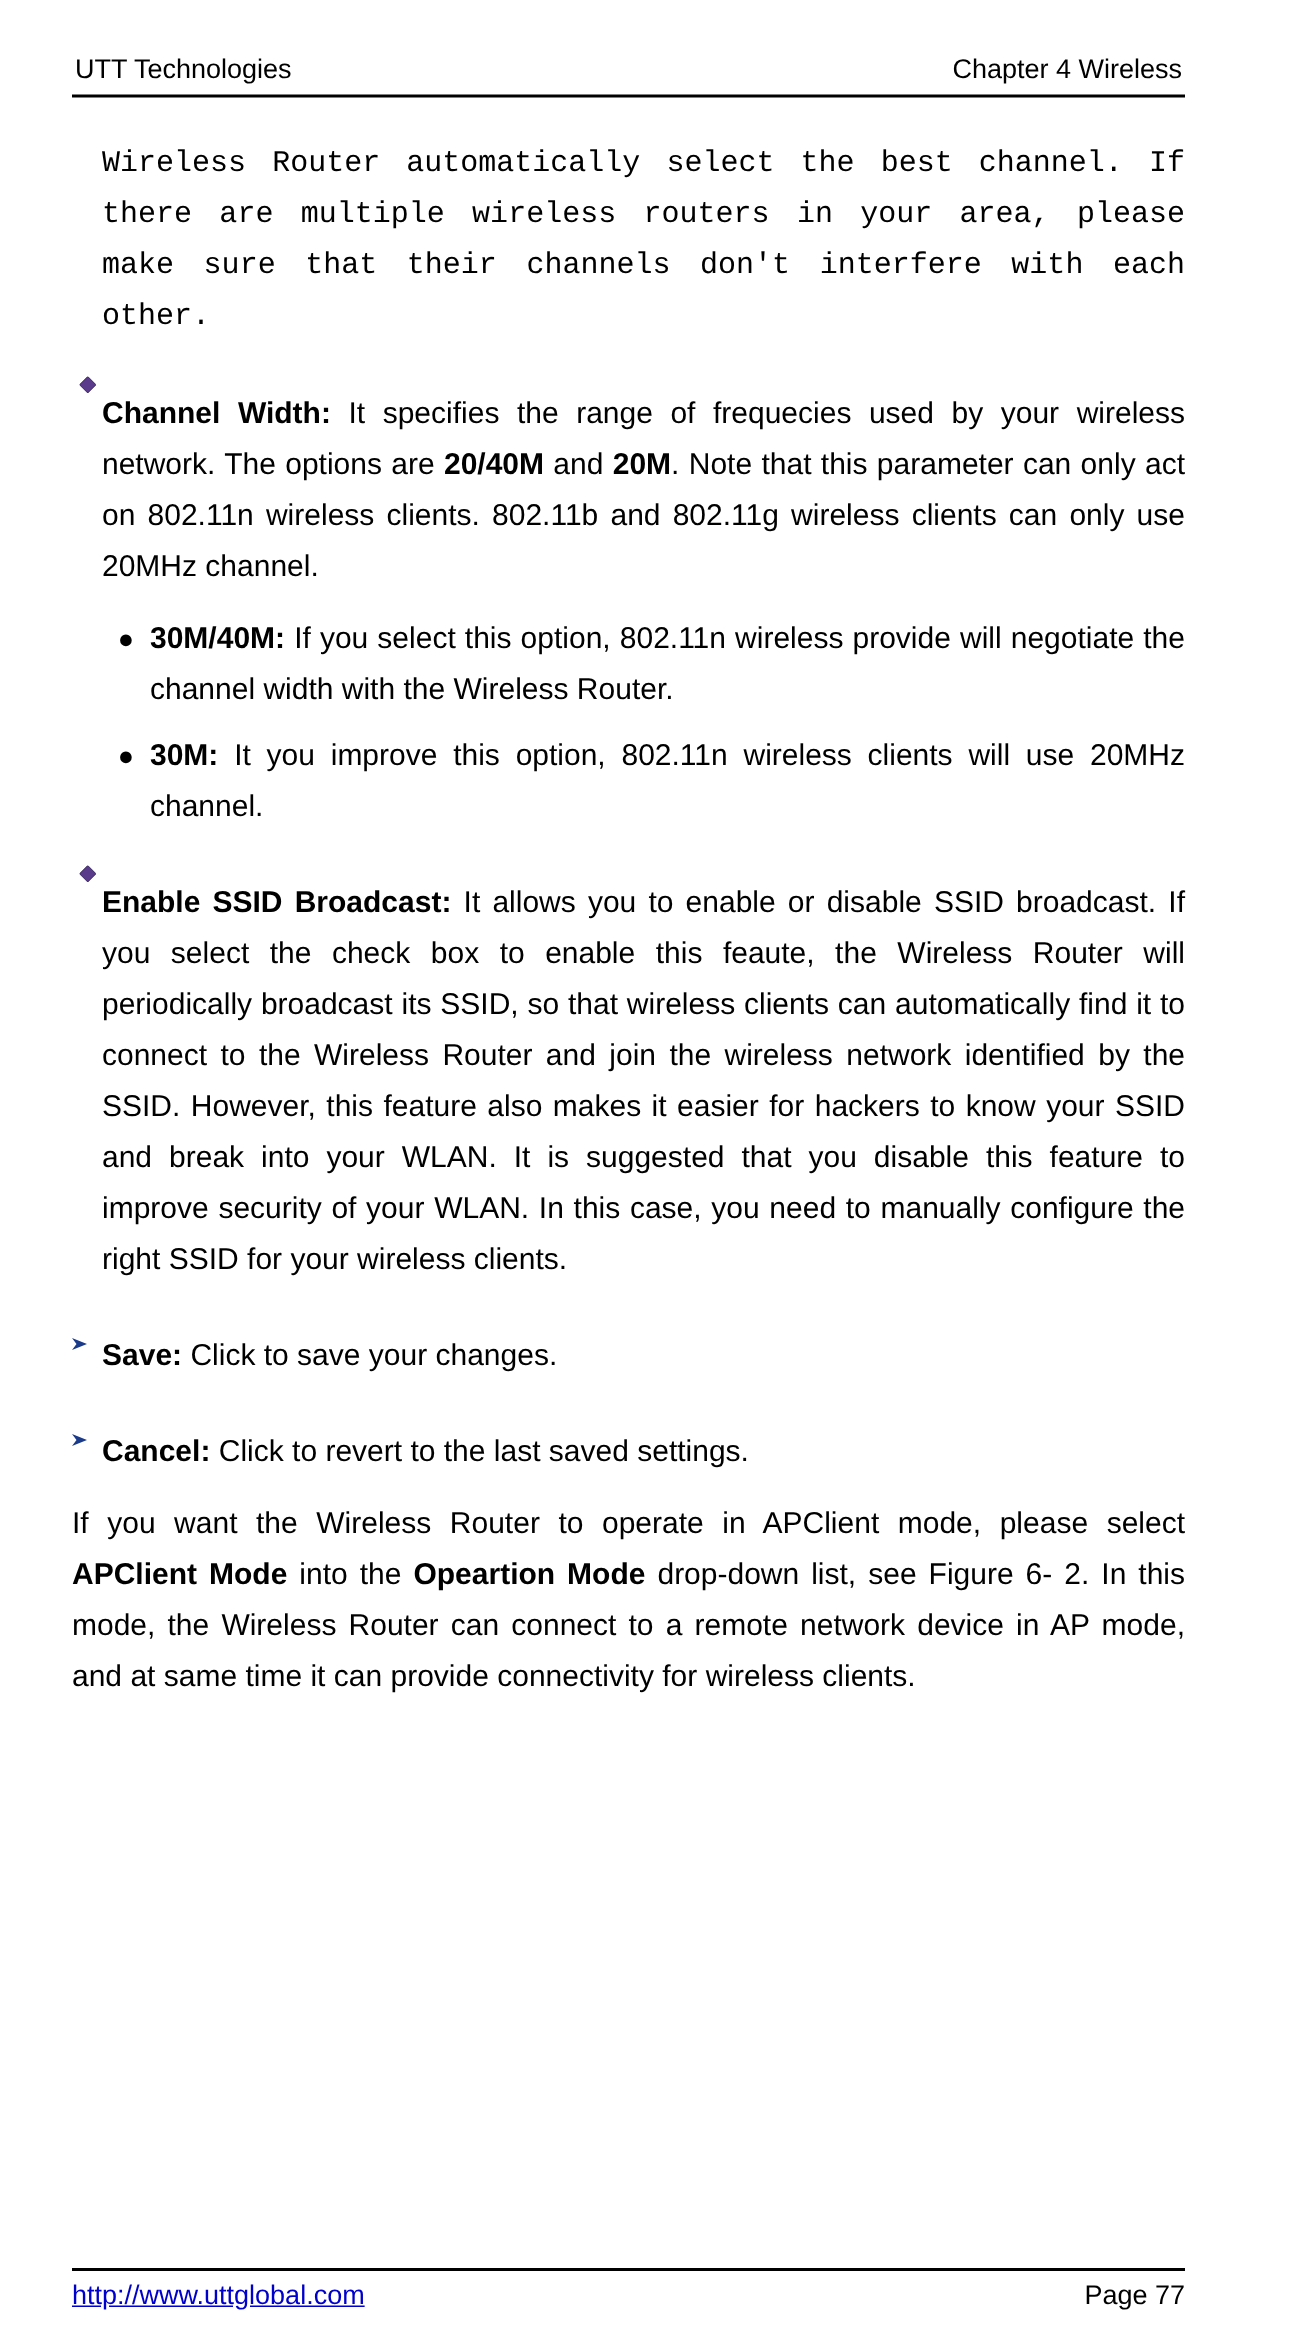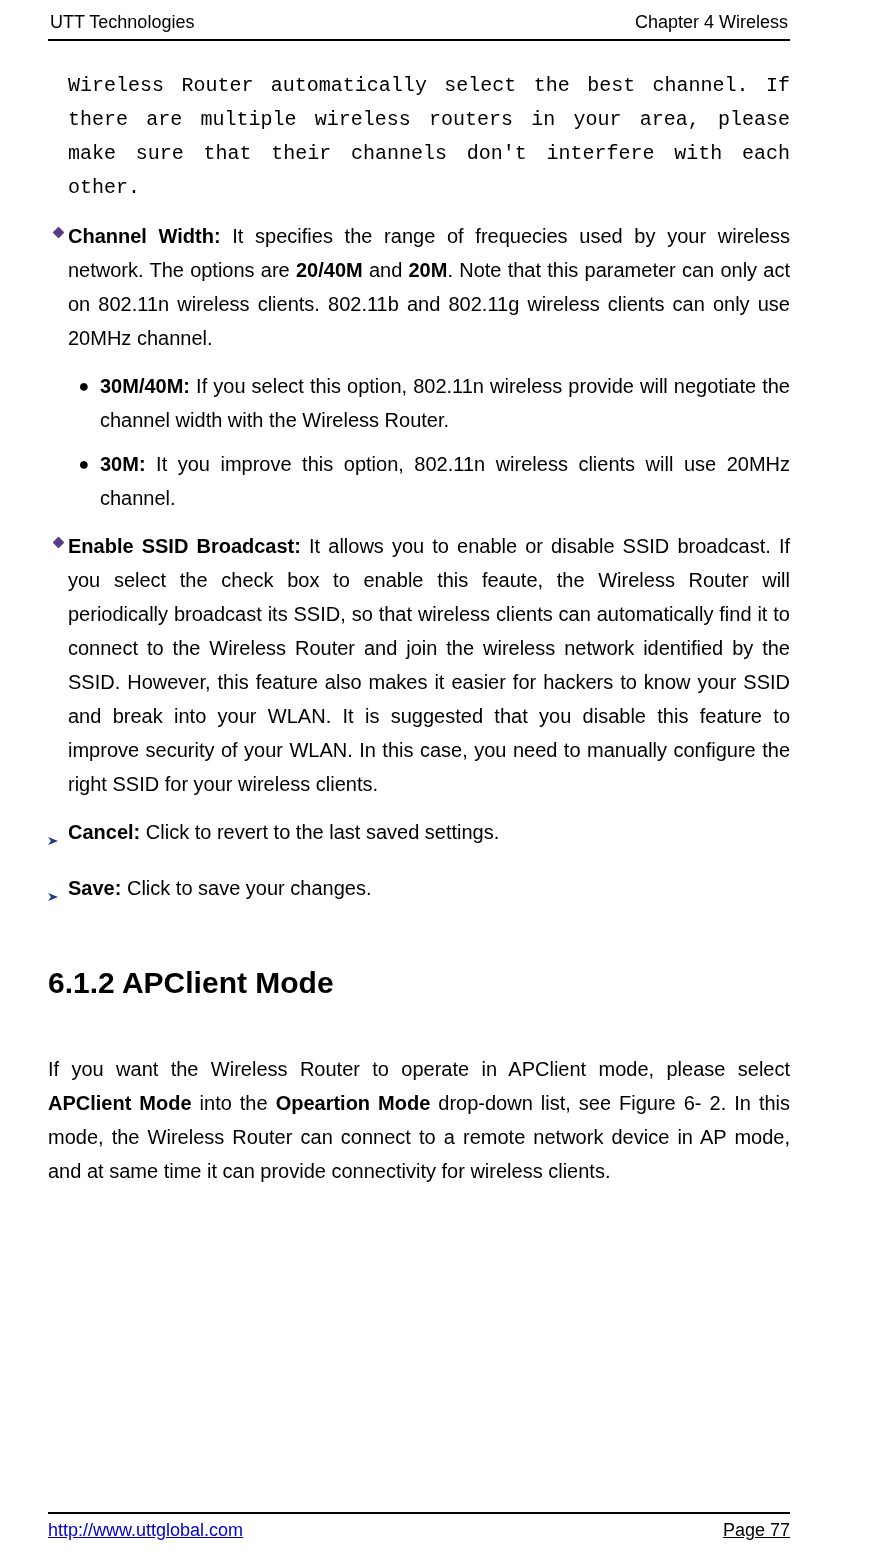--- a/index.html
+++ b/index.html
@@ -1,38 +1,38 @@
 <!DOCTYPE html>
 <html><head>
 <meta charset="utf-8">
 <style>
   * { box-sizing: border-box; margin: 0; padding: 0; }
   html, body { width: 870px; background: #fff; font-family: Arial, Helvetica, sans-serif; color: #000; }
-  .page { width: 838px; min-height: 1559px; padding: 12px 48px 0 48px; position: relative; }
+  .page { width: 838px; min-height: 1559px; padding: 36px 48px 0 48px; position: relative; }
   .header { display: flex; justify-content: space-between; font-size: 18px; padding: 0 2px 6px 2px; }
   .header-line { border: none; border-top: 2px solid #000; margin-bottom: 28px; }
   .content { font-size: 20px; line-height: 1.7; text-align: justify; }
   .para { margin-bottom: 14px; padding-left: 20px; }
   .para.first { padding-left: 20px; font-family: Liberation Mono, monospace; }
   .bullet-block { display: flex; align-items: flex-start; margin-bottom: 14px; }
   .bullet-icon { width: 20px; flex: 0 0 20px; display: flex; align-items: flex-start; justify-content: center; padding-top: 8px; }
   .bullet-icon svg { width: 11px; height: 11px; }
   .arrow-icon { width: 20px; flex: 0 0 20px; padding-top: 8px; }
   .arrow-icon svg { width: 12px; height: 12px; }
-  .bullet-text { flex: 1; }
+  .bullet-text { flex: 1; margin-top: 16px; }
   .bold { font-weight: bold; }
   .sub-bullets { padding-left: 20px; margin-bottom: 14px; }
   .sub-bullet { display: flex; align-items: flex-start; margin-bottom: 10px; }
   .sub-dot { width: 32px; flex: 0 0 32px; text-align: center; font-size: 18px; line-height: 34px; }
   .sub-text { flex: 1; }
   .heading { font-size: 30px; font-weight: bold; margin: 44px 0 44px 0; }
   .body-para { margin-bottom: 18px; }
   .footer { position: absolute; bottom: 18px; left: 48px; right: 48px; }
   .footer-line { border: none; border-top: 2px solid #000; margin-bottom: 6px; }
-  .footer-row { display: flex; justify-content: space-between; font-size: 18px; text-decoration: underline; }
+  .footer-row { display: flex; justify-content: space-between; font-size: 18px; }
   .footer-link { color: #0000cc; text-decoration: underline; }
 </style>
 </head>
 <body>
 
 <div class="page">
 
   <div class="header">
     <span>UTT Technologies</span>
     <span>Chapter 4 Wireless</span>
@@ -80,36 +80,35 @@
       </div>
     </div>
 
     <div class="bullet-block">
       <span class="arrow-icon">
         <svg viewBox="0 0 12 12">
             <polygon points="0,2 10,6 0,10 3,6" fill="#1a3a8a"></polygon>
           </svg>
       </span>
       <div class="bullet-text">
-        <span class="bold">Cancel:</span><span> Click to revert to the last saved settings.</span>
+        <span class="bold">Save:</span><span> Click to save your changes.</span>
       </div>
     </div>
 
     <div class="bullet-block">
       <span class="arrow-icon">
         <svg viewBox="0 0 12 12">
             <polygon points="0,2 10,6 0,10 3,6" fill="#1a3a8a"></polygon>
           </svg>
       </span>
       <div class="bullet-text">
-        <span class="bold">Save:</span><span> Click to save your changes.</span>
+        <span class="bold">Cancel:</span><span> Click to revert to the last saved settings.</span>
       </div>
     </div>
 
-    <h2 class="heading">6.1.2    APClient Mode</h2>
 
     <div class="body-para">
       <span>If you want the Wireless Router to operate in APClient mode, please select </span><span class="bold">APClient Mode</span><span> into the </span><span class="bold">Opeartion Mode</span><span> drop-down list, see Figure 6- 2. In this mode, the Wireless Router can connect to a remote network device in AP mode, and at same time it can provide connectivity for wireless clients.</span>
     </div>
 
 
   </div>
 
   <div class="footer">
     <hr class="footer-line">

